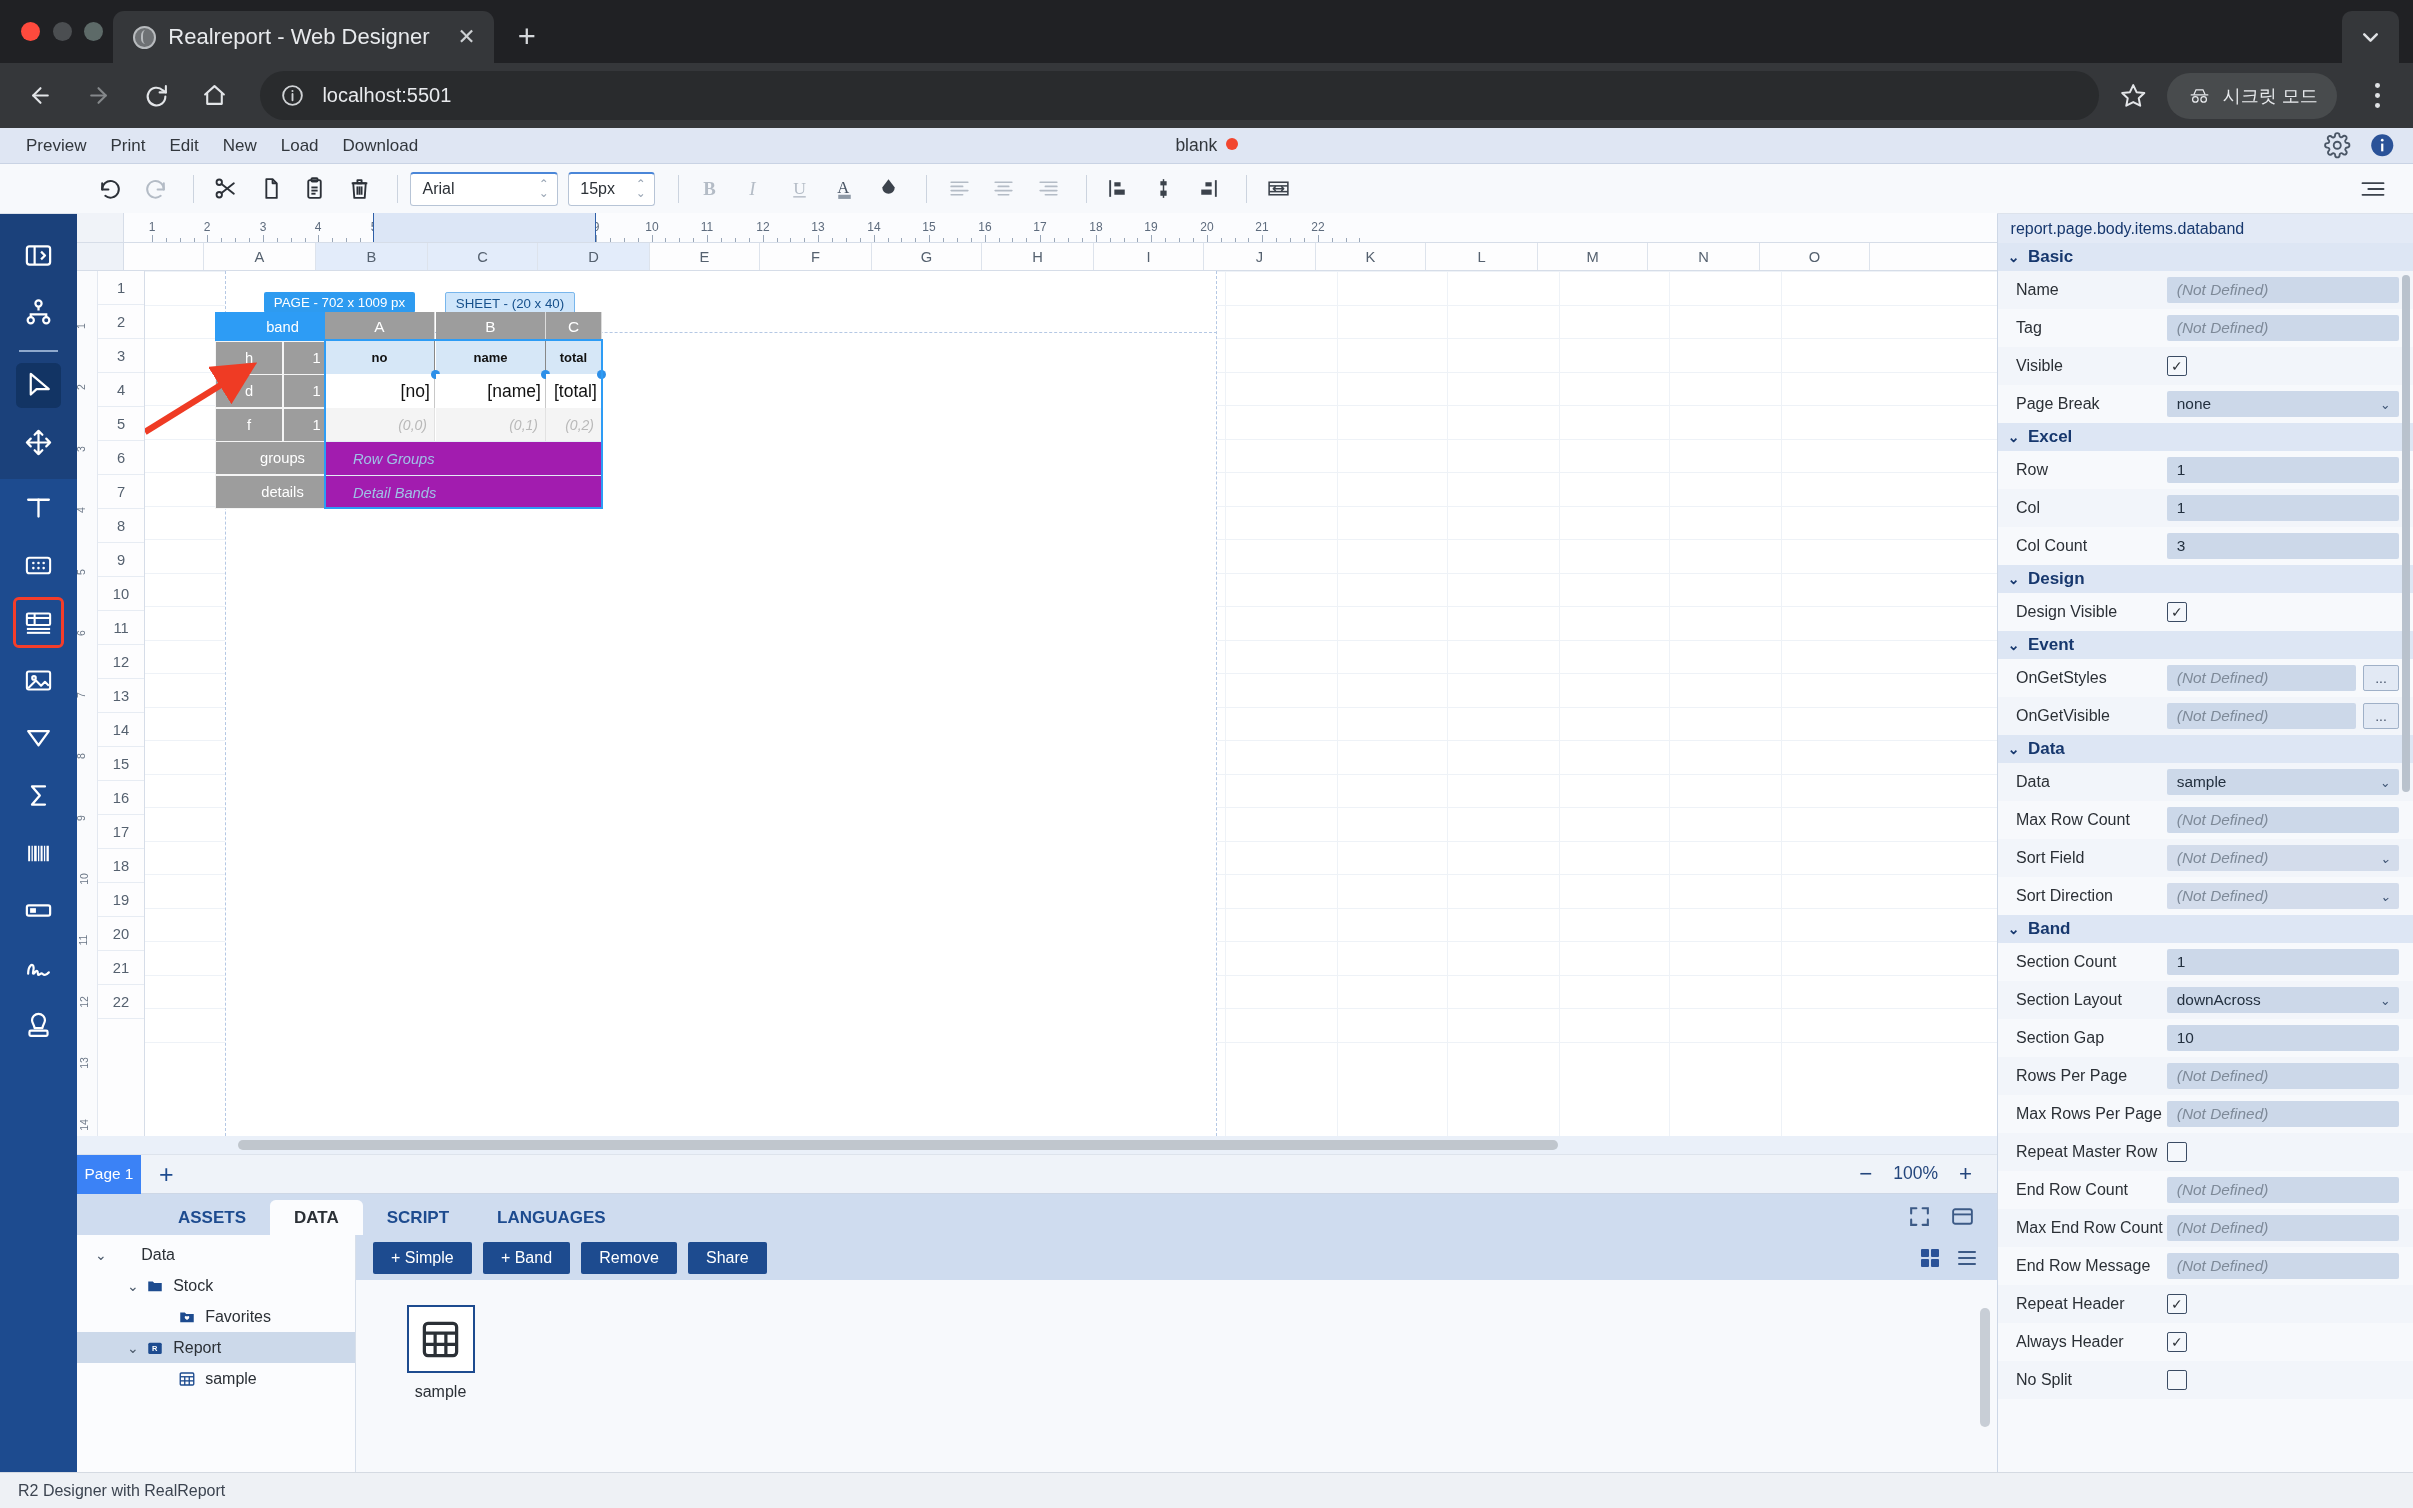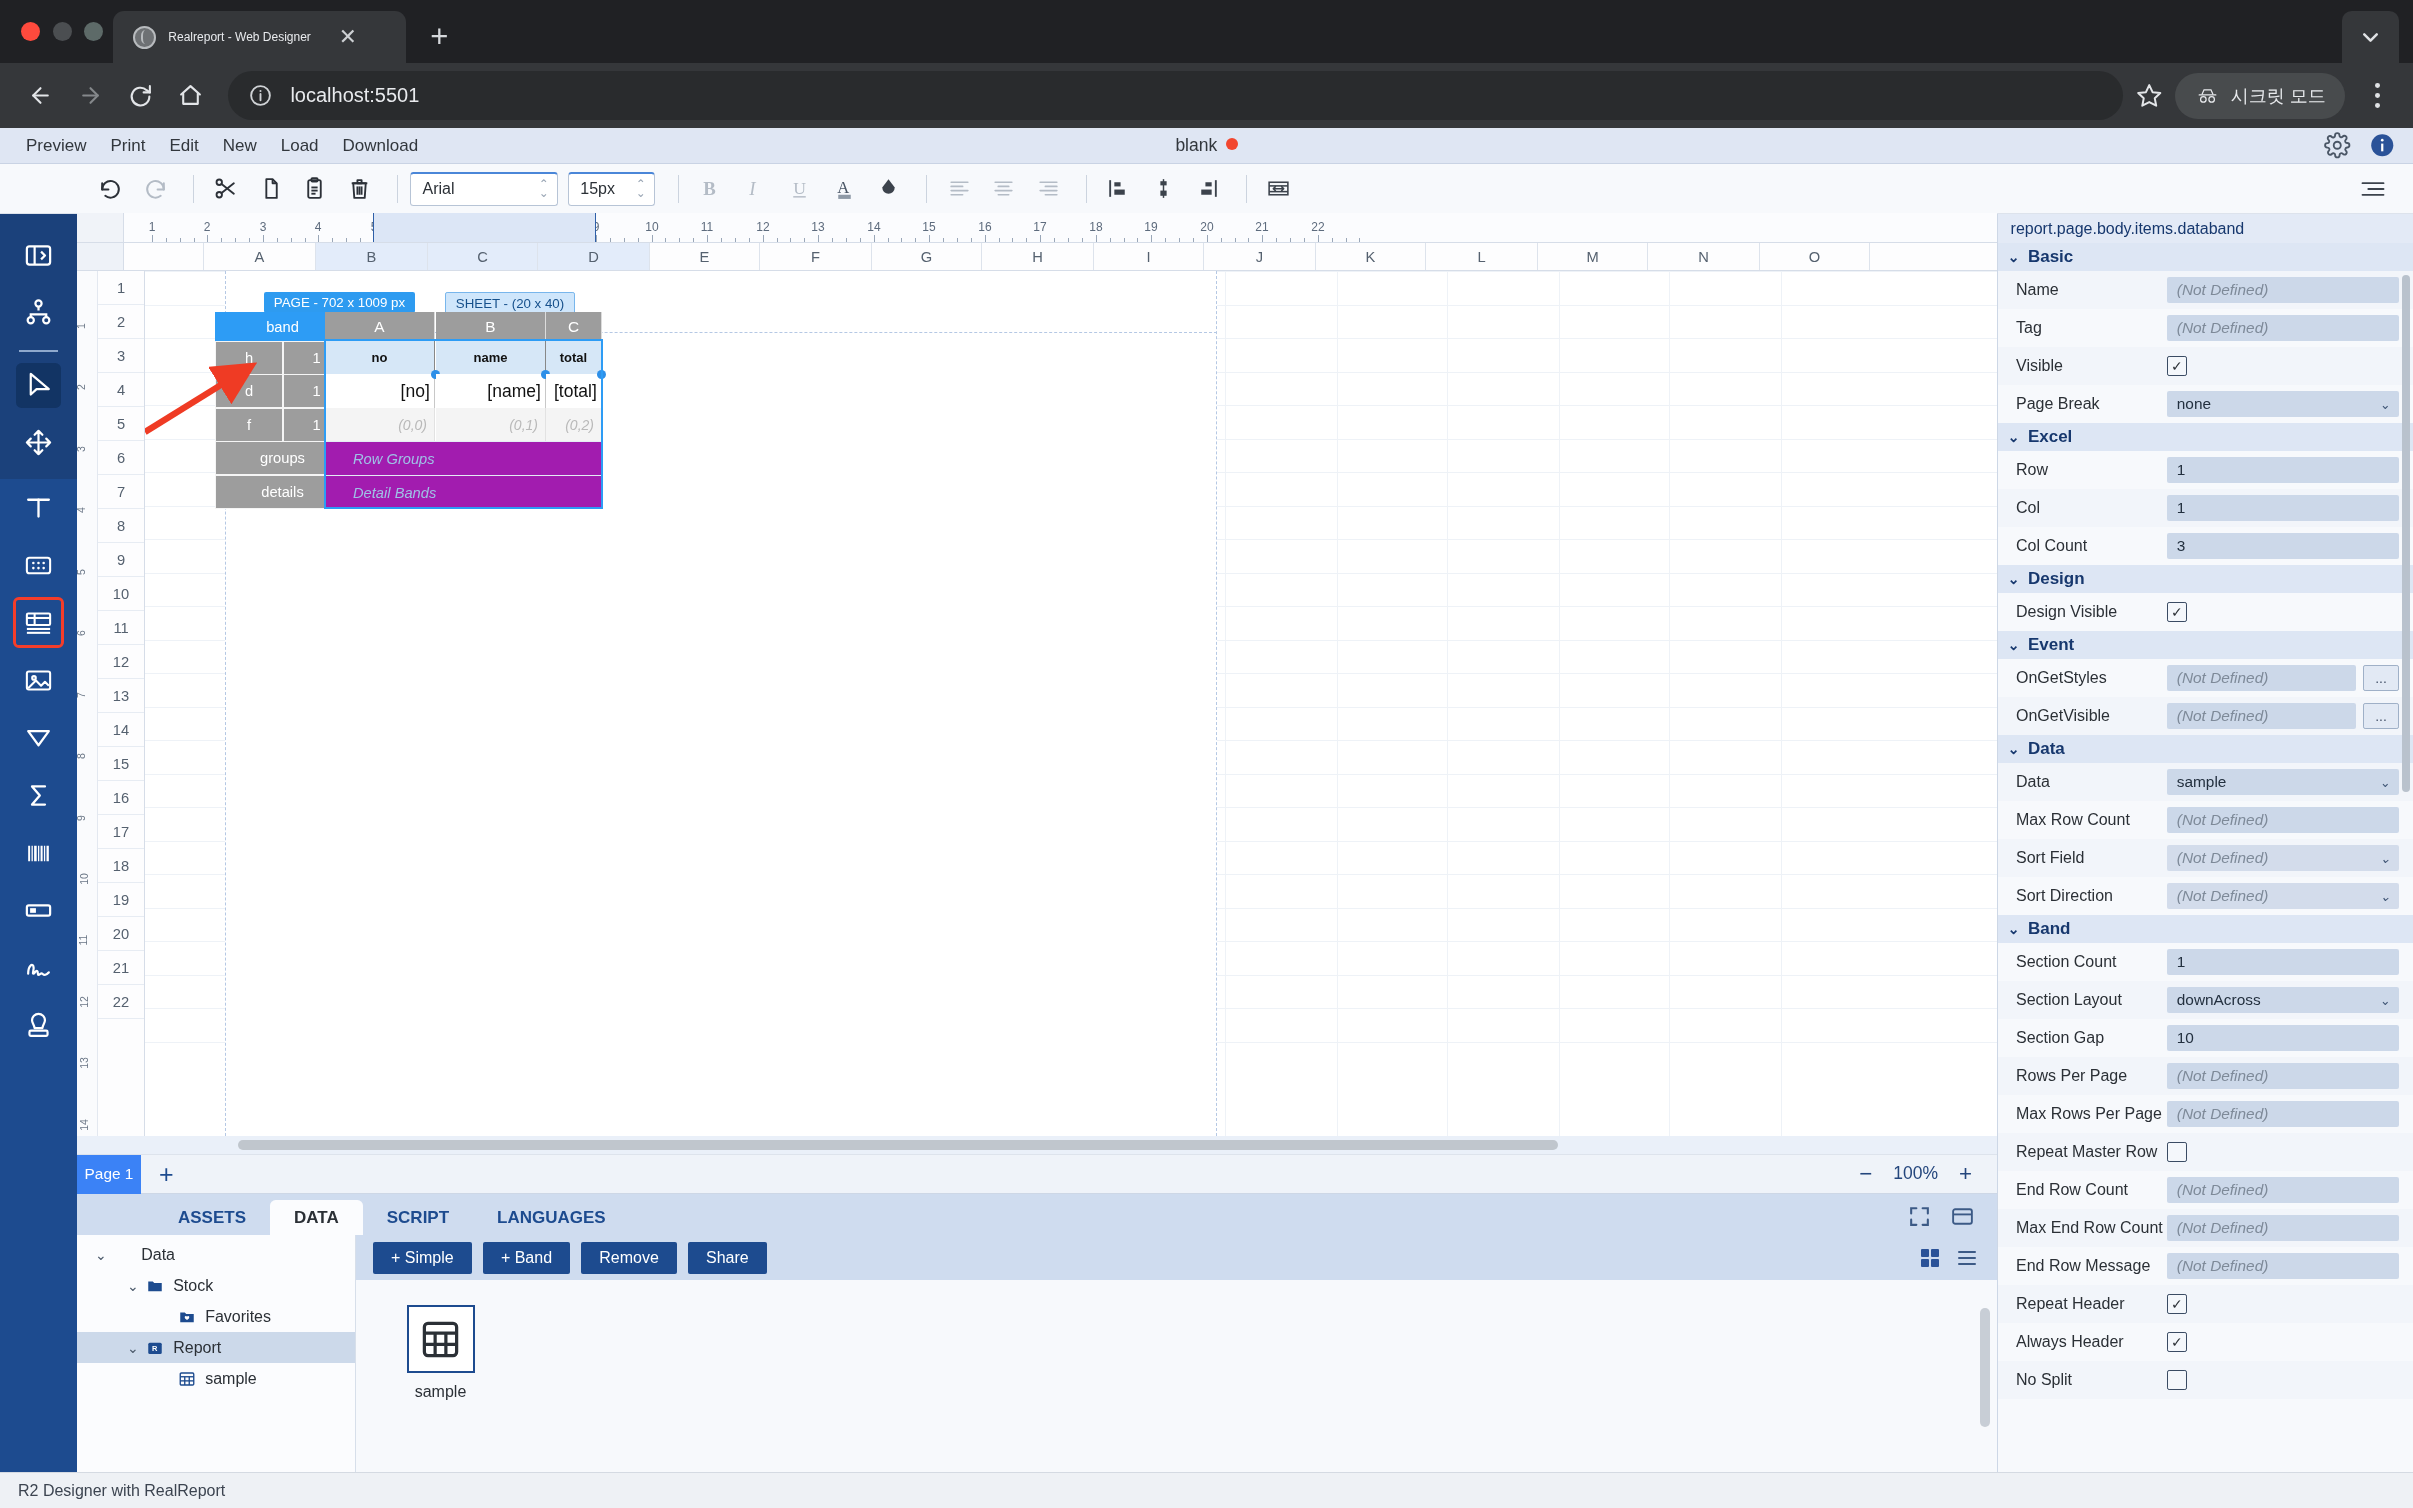--- a/index.html
+++ b/index.html
@@ -27,33 +27,33 @@
   }
   .tab-favicon {
     width: 23px; height: 23px; border-radius: 50%;
     border: 2.1px solid #b8bbbe; position: relative; flex: none;
     background: #6e7174;
   }
   .tab-favicon::after {
     content: ""; position: absolute; left: 6.3px; top: 2.8px; width: 8.4px; height: 14px;
     border-left: 2.1px solid #b8bbbe; border-radius: 40%;
   }
-  .tab-title { color: #e8eaed; font-size: 12px; white-space: nowrap; }
+  .tab-title { color: #e8eaed; font-size: 22px; white-space: nowrap; }
   .tab-close { color: #cdd0d3; font-size: 21.6px; margin-left: 15.4px; line-height: 1; }
   .newtab { color: #d5d8db; font-size: 31px; margin-left: 24px; margin-bottom: 8.4px; font-weight: 300; }
   .chev-wrap {
     position: absolute; right: 14px; bottom: 0; width: 57px; height: 52px;
     background: #35373a; border-radius: 9.8px 9.8px 0 0; display: flex;
     align-items: center; justify-content: center;
   }
   .chev-wrap svg { width: 25px; height: 25px; }
 
   .omnibar {
     height: 65px; background: #35373a; display: flex; align-items: center;
-    padding: 0 15.4px; gap: 0;
+    padding: 0 15.4px; gap: 8px;
   }
   .navbtn {
     width: 50px; height: 50px; display: flex; align-items: center; justify-content: center;
     color: #e3e5e8;
   }
   .navbtn svg { width: 25px; height: 25px; }
   .navbtn.dim svg { stroke: #85888b; }
   .urlbox {
     flex: 1; height: 49px; background: #292b2d; border-radius: 25px;
     display: flex; align-items: center; padding: 0 17px 0 18px; margin: 0 12.6px;

